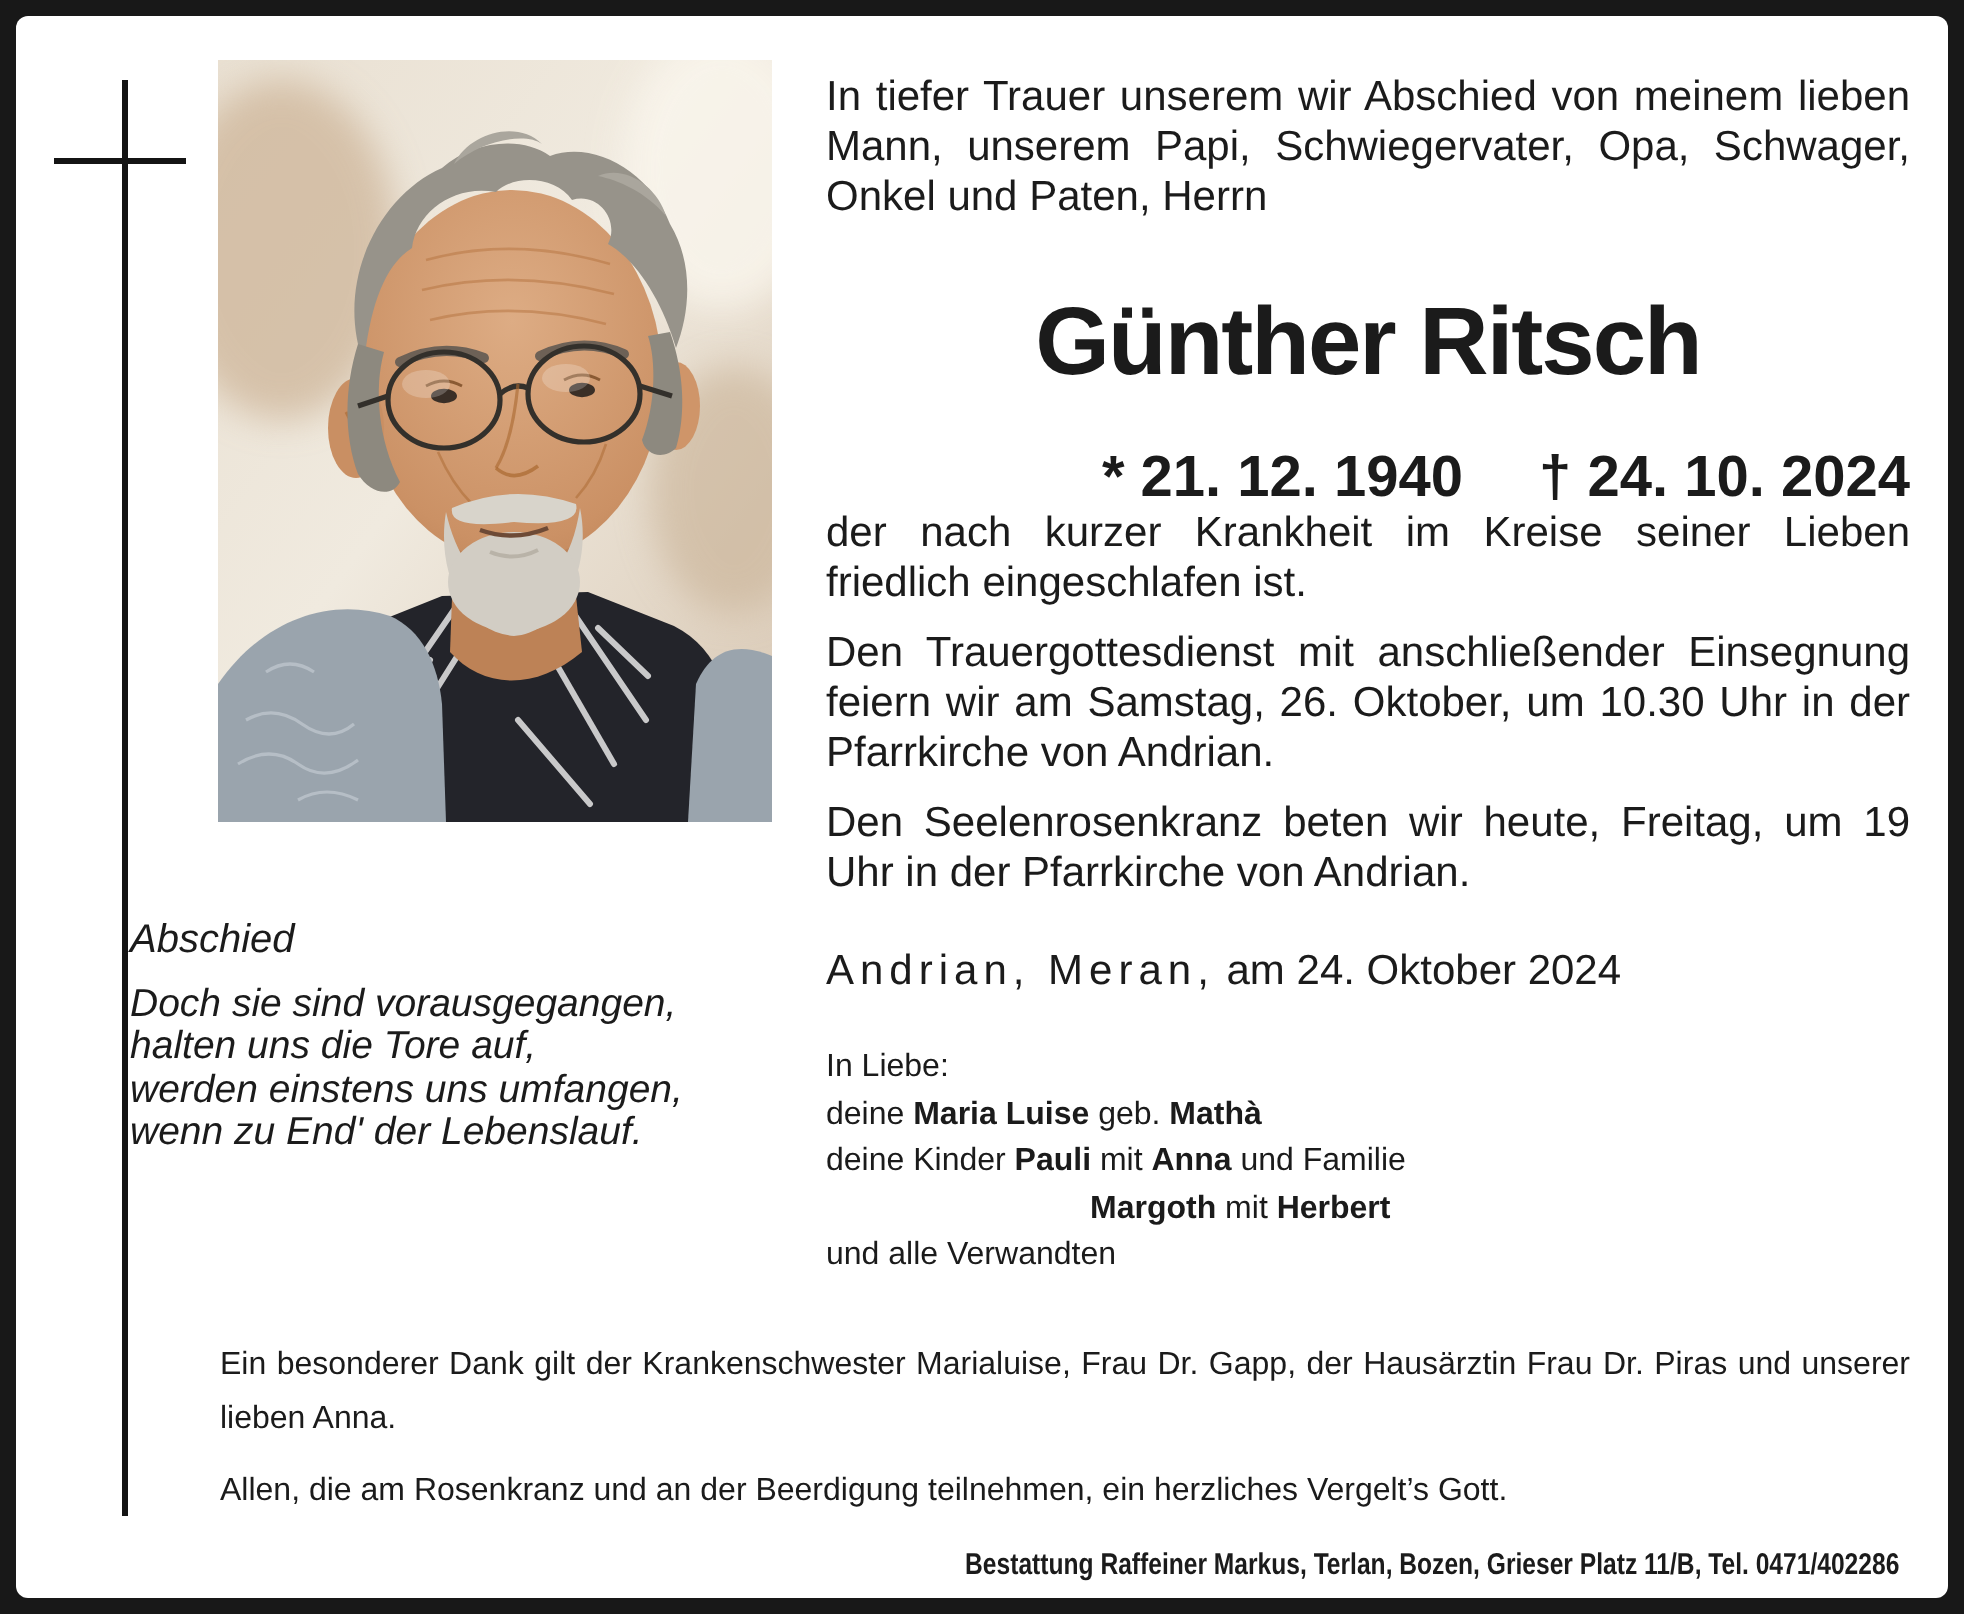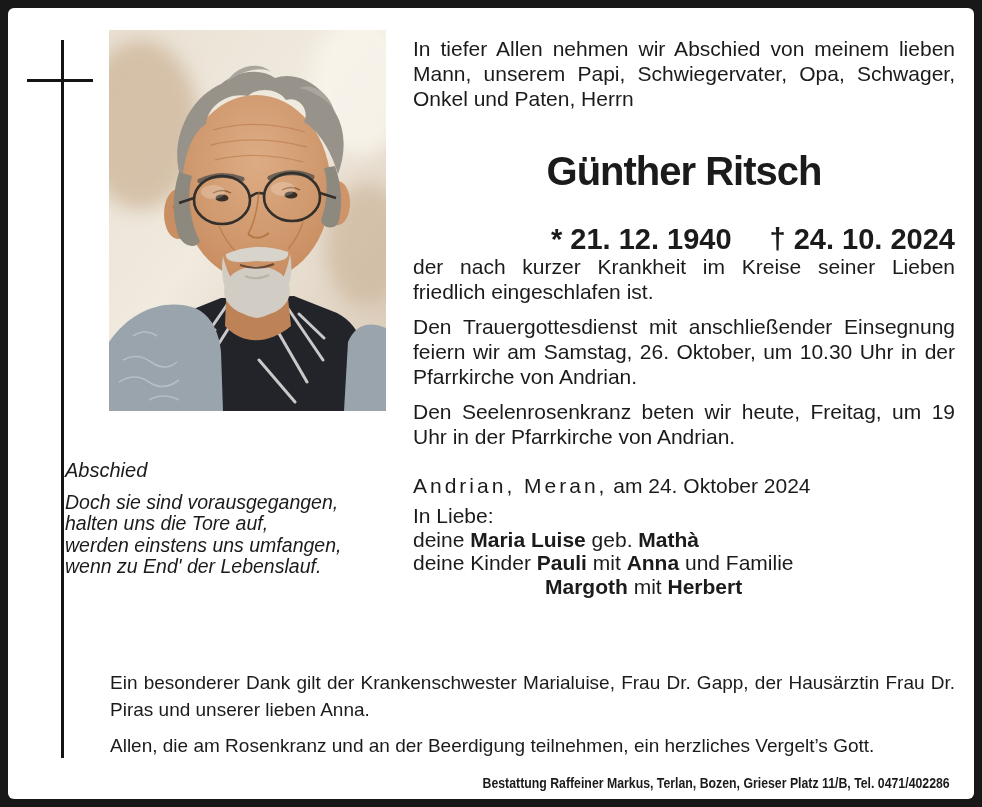--- a/index.html
+++ b/index.html
@@ -21,35 +21,35 @@
   .poem{
     position:absolute;left:57px;top:424px;width:360px;
     text-align:left;font-style:italic;font-size:19.5px;line-height:21.5px;margin-top:28px;
   }
   .poem-title{font-size:20px;margin:0 0 10px 0;}
   .stanza{margin:0 0 9px 0;}
   
   .right-col{position:absolute;left:405px;top:28px;width:542px;}
   .para{font-size:21px;line-height:25px;text-align:justify;margin:0;}
   .name{
-    font-size:40px;line-height:57px;font-weight:bold;letter-spacing:-1px;
+    font-size:48px;line-height:57px;font-weight:bold;letter-spacing:-1px;
     text-align:center;margin:32px 0 0 0;
   }
   .dates{margin:24px 0 0 0;text-align:right;font-weight:bold;font-size:29px;line-height:30px;}
   .dates .birth{margin-right:38px;}
   .p-death{}
   .p-service{margin-top:10px;}
   .p-rosary{margin-top:10px;}
   .dateline{margin:24px 0 0 0;font-size:21px;line-height:25px;}
   .dateline .places{letter-spacing:3px;}
-  .love{margin-top:6px;font-size:21px;line-height:23.5px;}
+  .love{margin-top:24px;font-size:16px;line-height:23.5px;}
   .love b{font-weight:bold;}
   .love .indent{padding-left:132px;}
   
-  .thanks{position:absolute;left:102px;top:661px;width:845px;font-size:19px;line-height:27px;text-align:justify;}
+  .thanks{position:absolute;left:102px;top:661px;width:845px;font-size:16px;line-height:27px;text-align:justify;}
   .thanks .p2{margin-top:9px;}
   .thanks p{margin:0;}
   
   .footer{
     position:absolute;right:24px;top:766px;font-size:15px;font-weight:bold;
     white-space:nowrap;transform:scaleX(0.82);transform-origin:100% 50%;
   }
 </style>
 </head>
 <body>
@@ -158,36 +158,37 @@
       <div class="poem-title">Abschied</div>
       <div class="stanza">
         <div>Doch sie sind vorausgegangen,</div>
         <div>halten uns die Tore auf,</div>
         <div>werden einstens uns umfangen,</div>
         <div>wenn zu End' der Lebenslauf.</div>
       </div>
     </div>
 
     <div class="right-col">
-      <p class="para">In tiefer Allen nehmen wir Abschied von meinem lieben Mann, unserem Papi, Schwiegervater, Opa, Schwager, Onkel und Paten, Herrn</p>
+      <p class="para">In tiefer Trauer unserem wir Abschied von meinem lieben Mann, unserem Papi, Schwiegervater, Opa, Schwager, Onkel und Paten, Herrn</p>
       <h1 class="name">Günther Ritsch</h1>
       <div class="dates">
         <span class="birth">* 21. 12. 1940</span><span>† 24. 10. 2024</span>
       </div>
       <p class="para p-death">der nach kurzer Krankheit im Kreise seiner Lieben friedlich eingeschlafen ist.</p>
       <p class="para p-service">Den Trauergottesdienst mit anschließender Einseg­nung feiern wir am Samstag, 26. Oktober, um 10.30 Uhr in der Pfarrkirche von Andrian.</p>
       <p class="para p-rosary">Den Seelenrosenkranz beten wir heute, Freitag, um 19 Uhr in der Pfarrkirche von Andrian.</p>
       <p class="dateline">
         <span class="places">Andrian, Meran,</span><span> am 24. Oktober 2024</span>
       </p>
       <div class="love">
         <div>In Liebe:</div>
         <div><span>deine </span><b>Maria Luise</b><span> geb. </span><b>Mathà</b></div>
         <div><span>deine Kinder </span><b>Pauli</b><span> mit </span><b>Anna</b><span> und Familie</span></div>
         <div class="indent"><b>Margoth</b><span> mit </span><b>Herbert</b></div>
+        <div>und alle Verwandten</div>
       </div>
     </div>
 
     <div class="thanks">
       <p>Ein besonderer Dank gilt der Krankenschwester Marialuise, Frau Dr. Gapp, der Hausärztin Frau Dr. Piras und unserer lieben Anna.</p>
       <p class="p2">Allen, die am Rosenkranz und an der Beerdigung teilnehmen, ein herzliches Ver­gelt’s Gott.</p>
     </div>
 
     <div class="footer">Bestattung Raffeiner Markus, Terlan, Bozen, Grieser Platz 11/B, Tel. 0471/402286</div>
 

